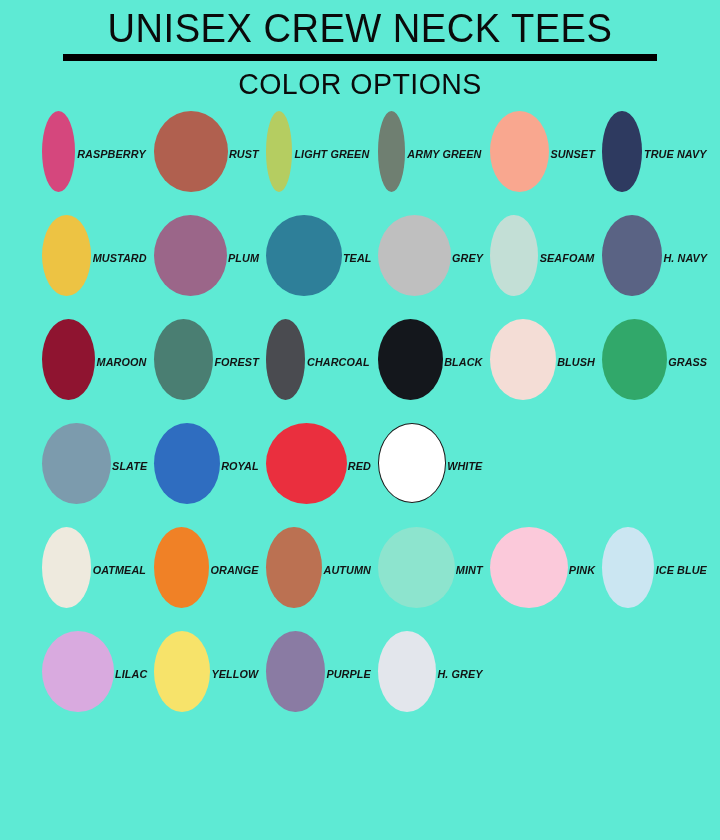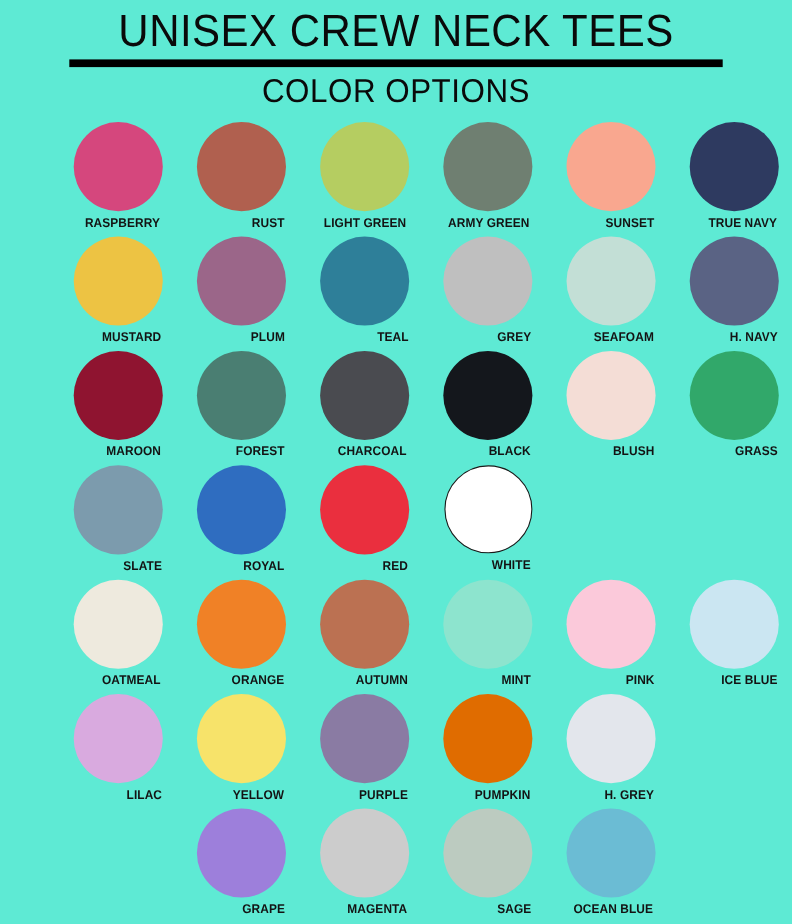--- a/index.html
+++ b/index.html
@@ -66,22 +66,23 @@
     display: flex;
     justify-content: flex-start;
     align-items: flex-start;
     padding-left: 42px;
     height: 104px;
   }
   .swatch-cell {
     width: 106px;
     margin-right: 6px;
     display: flex;
-    flex-direction: column;
-    align-items: flex-end;
+    flex-direction: row;
+    align-items: center;
+    font-style: italic;
   }
   .swatch-cell.spacer {
     visibility: hidden;
   }
   .swatch-dot {
     width: 81px;
     height: 81px;
     border-radius: 50%;
     background: #cccccc;
     position: relative;
@@ -244,42 +245,19 @@
         </div>
         <div class="swatch-cell">
           <div class="swatch-dot" style="background: rgb(247, 227, 106);"></div>
           <div class="swatch-label">YELLOW</div>
         </div>
         <div class="swatch-cell">
           <div class="swatch-dot" style="background: rgb(138, 123, 163);"></div>
           <div class="swatch-label">PURPLE</div>
         </div>
         <div class="swatch-cell">
-          <div class="swatch-dot" style="background: rgb(224, 108, 0);"></div>
-          <div class="swatch-label">PUMPKIN</div>
-        </div>
-        <div class="swatch-cell">
           <div class="swatch-dot" style="background: rgb(227, 230, 236);"></div>
           <div class="swatch-label">H. GREY</div>
         </div>
       </div>
-      <div class="swatch-row">
-        <div class="swatch-cell spacer"></div>
-        <div class="swatch-cell">
-          <div class="swatch-dot" style="background: rgb(157, 127, 219);"></div>
-          <div class="swatch-label">GRAPE</div>
-        </div>
-        <div class="swatch-cell">
-          <div class="swatch-dot"></div>
-          <div class="swatch-label">MAGENTA</div>
-        </div>
-        <div class="swatch-cell">
-          <div class="swatch-dot" style="background: rgb(188, 203, 192);"></div>
-          <div class="swatch-label">SAGE</div>
-        </div>
-        <div class="swatch-cell">
-          <div class="swatch-dot" style="background: rgb(107, 188, 212);"></div>
-          <div class="swatch-label">OCEAN BLUE</div>
-        </div>
-      </div>
     </div>
 
 </div>
 
 </body></html>

